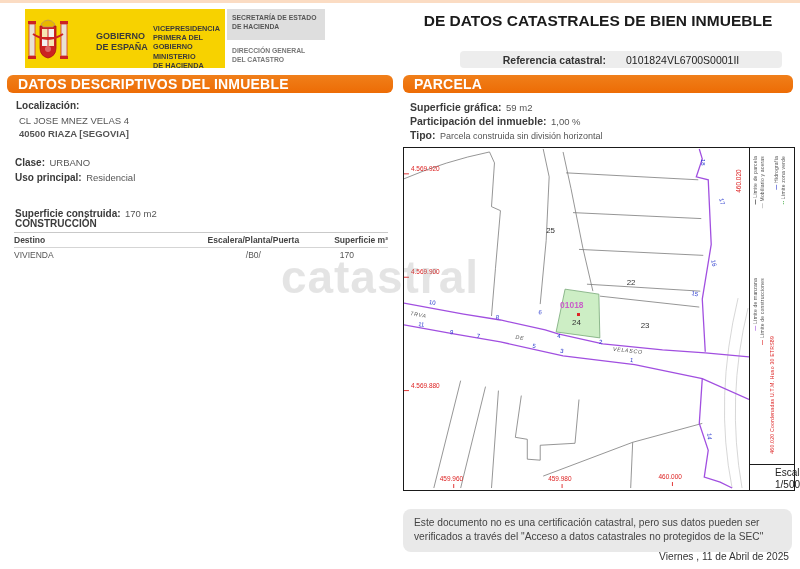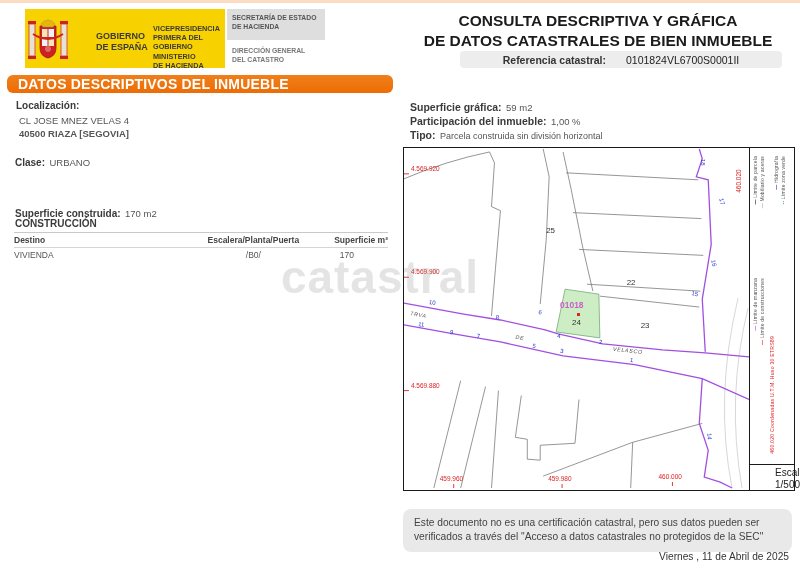--- a/index.html
+++ b/index.html
@@ -116,37 +116,41 @@
   <div class="abs graybox">
     <div>SECRETARÍA DE ESTADO</div>
     <div>DE HACIENDA</div>
   </div>
   <div class="abs dirgen">
     <div>DIRECCIÓN GENERAL</div>
     <div>DEL CATASTRO</div>
   </div>
 
   <div class="abs doctitle">
-    <div>CONSULTA DESCRIPTIVA Y GRÁFICA</div>
     <div>DE DATOS CATASTRALES DE BIEN INMUEBLE</div>
   </div>
   <div class="abs refbar">
     <span class="lbl">Referencia catastral:</span>
     <span class="val">0101824VL6700S0001II</span>
   </div>
 
   <div class="abs secbar l">DATOS DESCRIPTIVOS DEL INMUEBLE</div>
+  <div class="abs secbar r">PARCELA</div>
 
   <div class="abs blabel" style="left:16px;top:100px;">Localización:</div>
   <div class="abs addr" style="top:115px;">CL JOSE MNEZ VELAS 4</div>
   <div class="abs addr" style="top:128px;font-weight:bold;">40500 RIAZA [SEGOVIA]</div>
 
   <div class="abs fieldrow" style="top:152px;">
     <span class="blabel">Clase:</span>
     <span class="bval">URBANO</span>
+  </div>
+  <div class="abs fieldrow" style="top:167px;">
+    <span class="blabel">Uso principal:</span>
+    <span class="bval">Residencial</span>
   </div>
   <div class="abs fieldrow" style="top:182px;margin-top:21px;">
     <span class="blabel">Superficie construida:</span>
     <span class="bval">170 m2</span>
   </div>
 
   <div class="abs constr-title">CONSTRUCCIÓN</div>
   <table class="constr">
     <thead>
       <tr>

